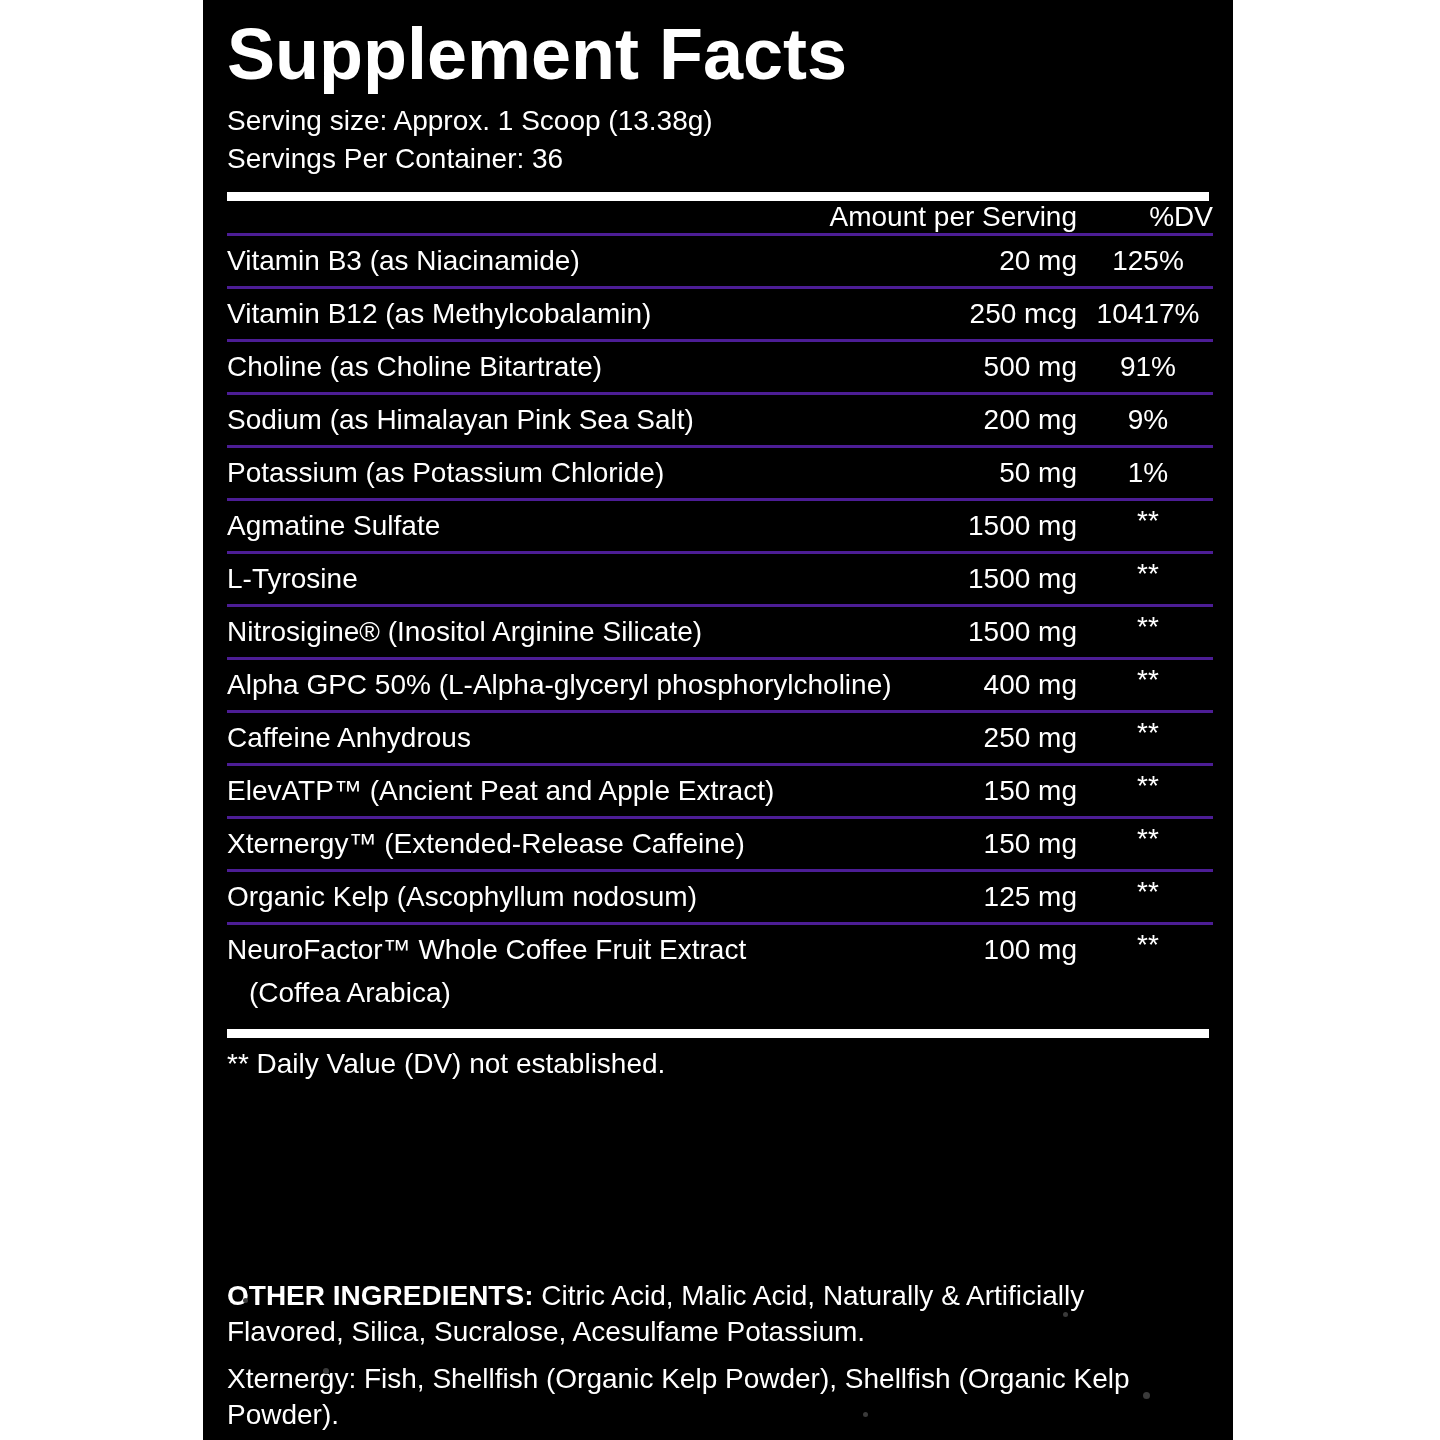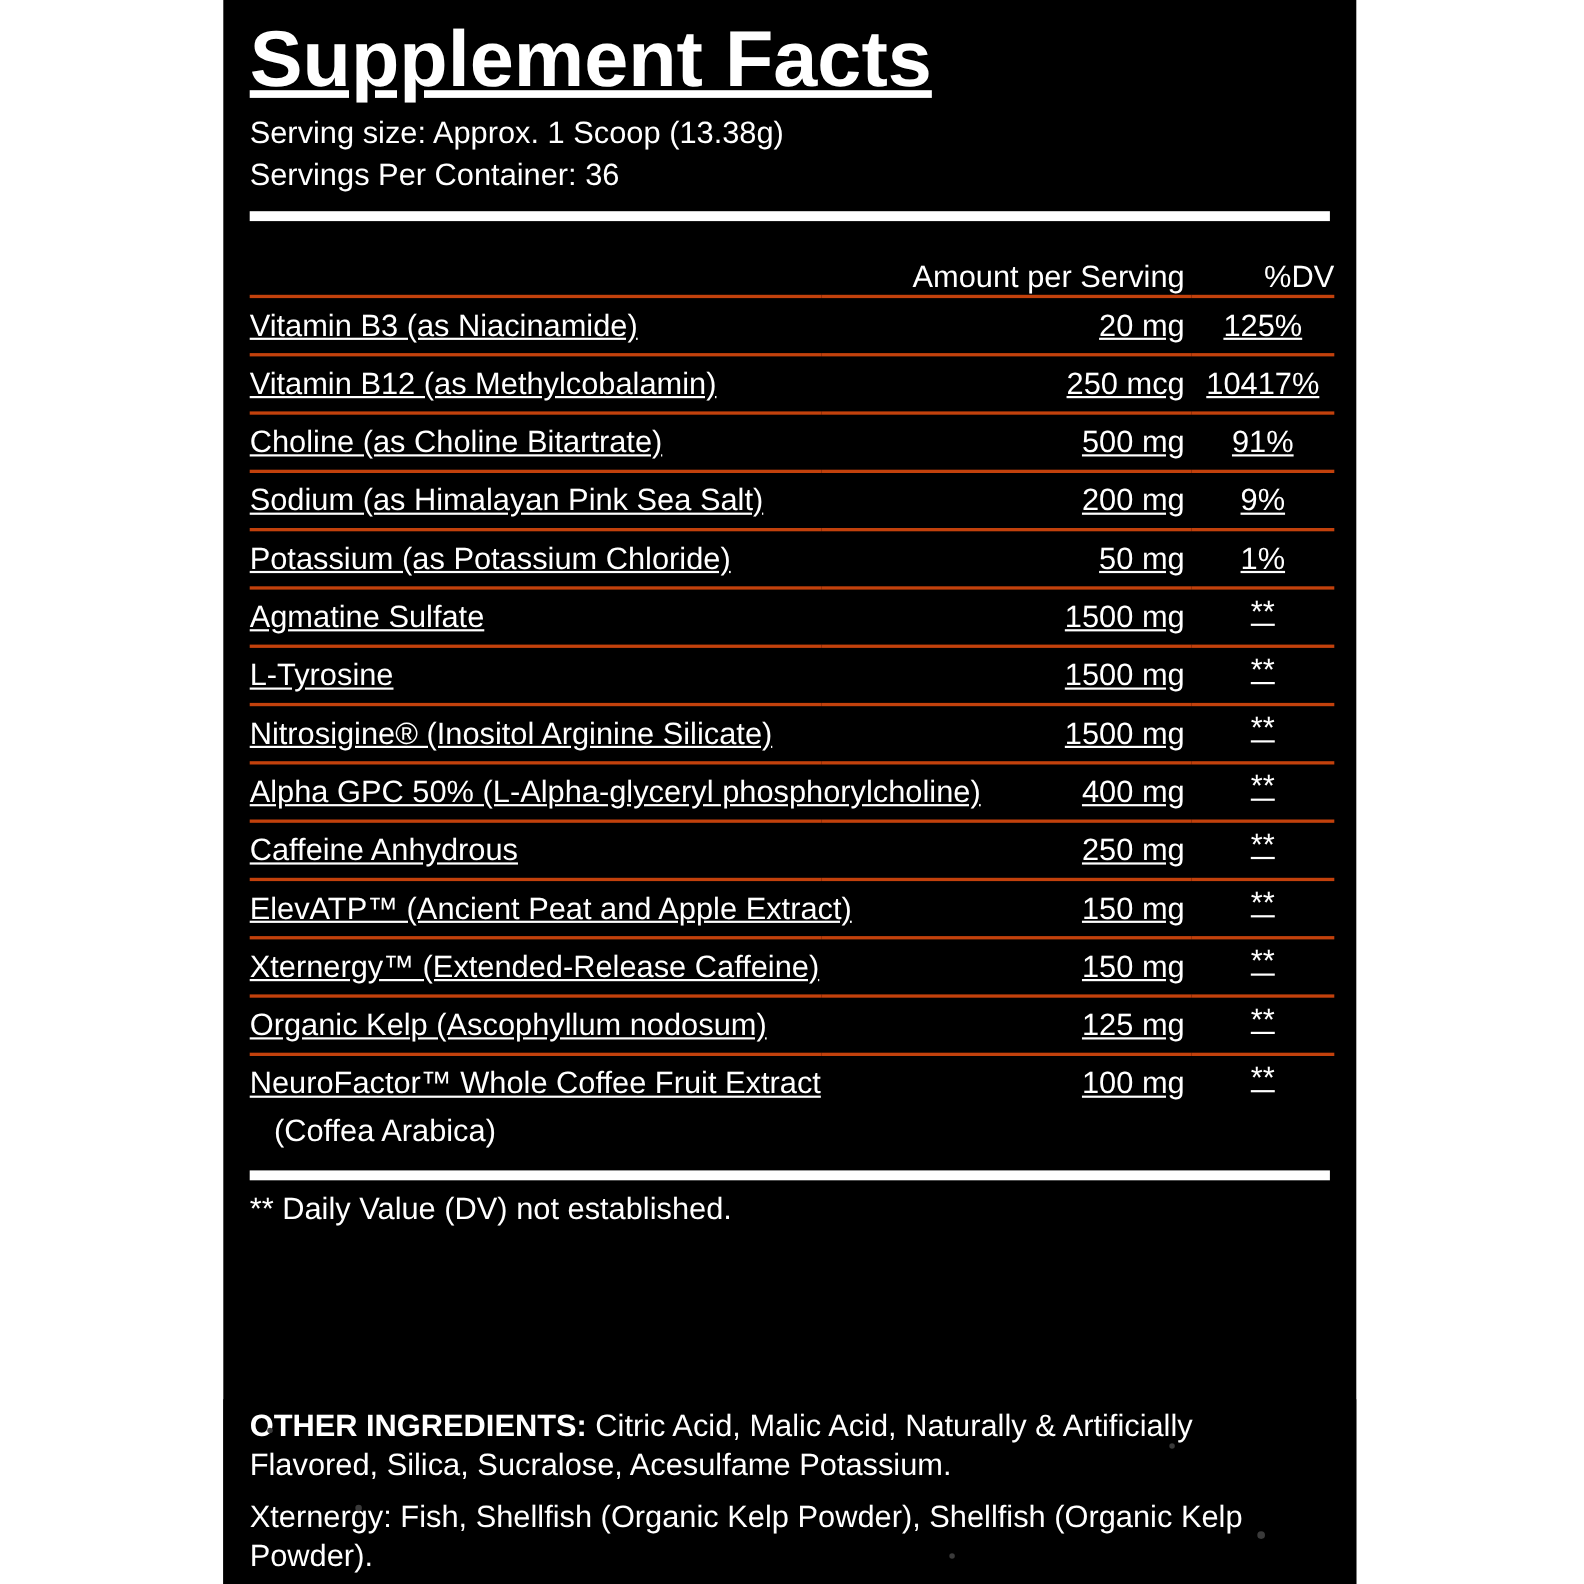--- a/index.html
+++ b/index.html
@@ -38,58 +38,55 @@
     bottom: 0;
   }
   .title {
     font-size: 72px;
     font-weight: bold;
     letter-spacing: 0px;
     line-height: 1.0;
     margin: 10px 0 0 0;
     text-align: left;
     white-space: nowrap;
-    text-decoration: underline;
   }
   .serving-lines {
     margin-top: 12px;
     font-size: 28px;
     line-height: 1.35;
   }
   .rule-thick {
     height: 9px;
     background: #ffffff;
     margin: 14px 0 0 0;
   }
   table.facts {
     width: 100%;
     border-collapse: collapse;
     font-size: 28px;
     table-layout: fixed;
-    margin-top: 35px;
   }
   table.facts th, table.facts td {
     padding: 0;
     vertical-align: bottom;
     font-weight: normal;
   }
   .hdr-row th {
     text-align: right;
     padding-top: 10px;
     padding-bottom: 8px;
     font-size: 28px;
   }
   .hdr-row th.blank { width: 520px; }
   .hdr-row th.amt { width: 330px; padding-right: 6px;}
   .hdr-row th.dv { width: 130px; text-align: right; }
   tr.item td {
     padding-top: 9px;
     padding-bottom: 9px;
-    border-top: 3px solid #c2410c;
-    text-decoration: underline;
+    border-top: 3px solid #4c1d95;
   }
   tr.item td.name {
     text-align: left;
     white-space: nowrap;
   }
   tr.item td.amount {
     text-align: right;
     padding-right: 6px;
     white-space: nowrap;
   }

